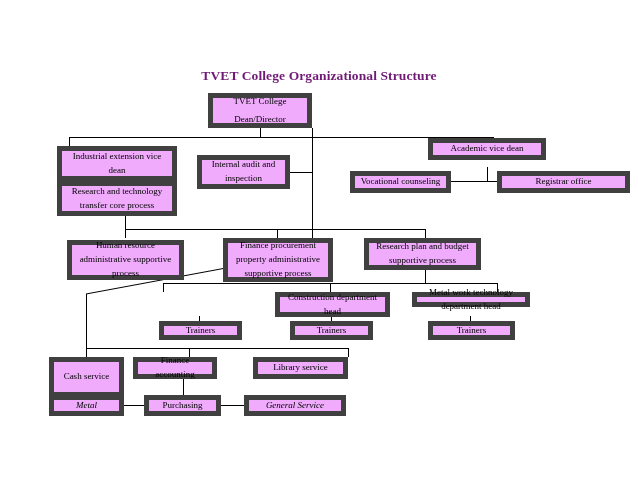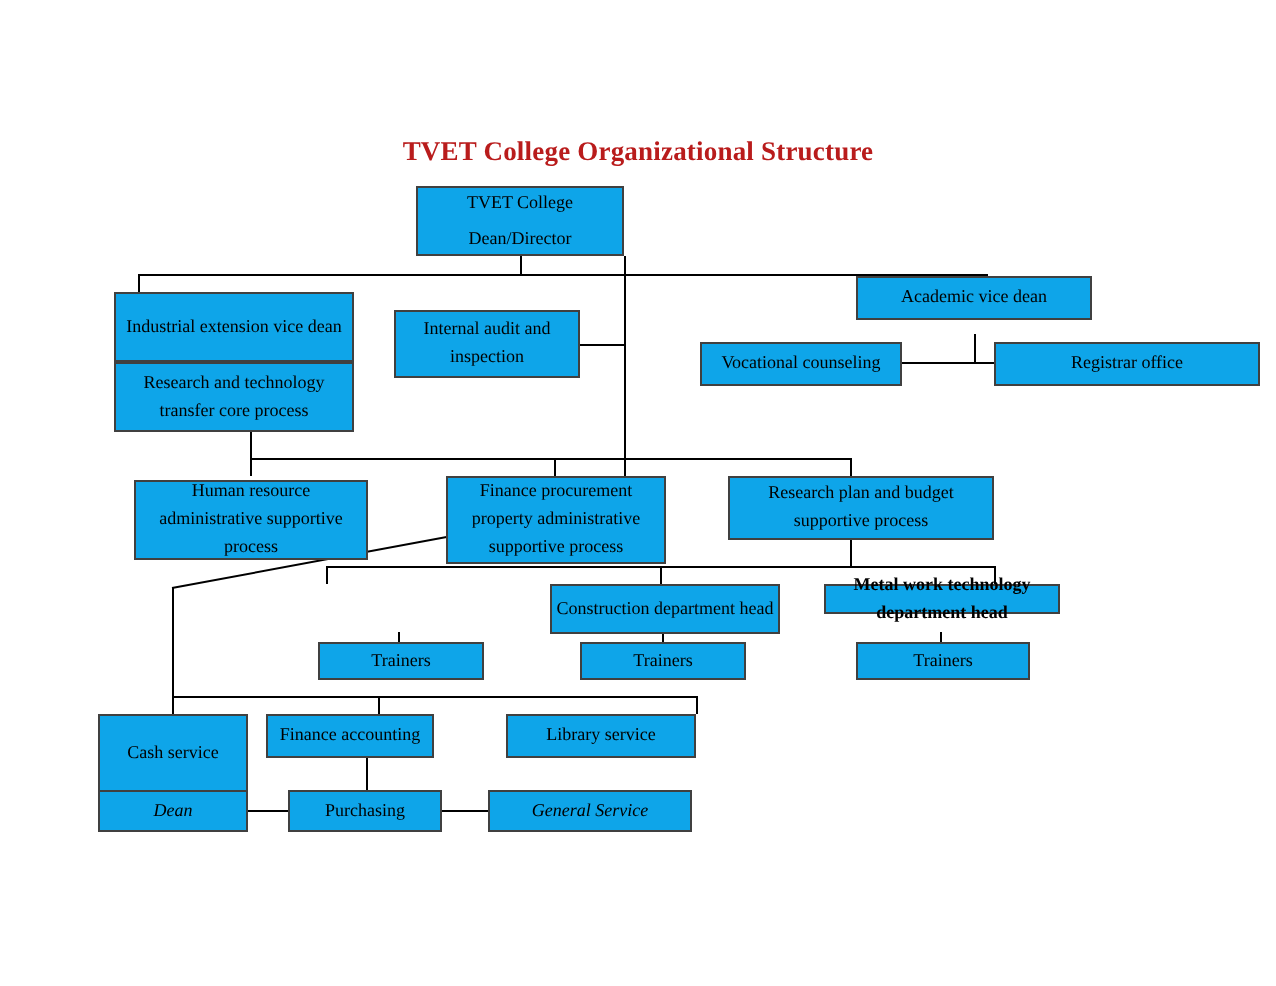--- a/index.html
+++ b/index.html
@@ -17,29 +17,29 @@
     overflow: hidden;
   }
   .chart-title {
     position: absolute;
     left: 0;
     top: 68px;
     width: 638px;
     text-align: center;
     font-size: 13.5px;
     font-weight: bold;
-    color: #b91c1c;
+    color: #701a75;
     letter-spacing: 0.1px;
   }
   
   .node {
     position: absolute;
     box-sizing: border-box;
-    border: 1px solid #404040;
-    background: #0ea5e9;
+    border: 5px solid #404040;
+    background: #f0abfc;
     color: #000000;
     display: flex;
     align-items: center;
     justify-content: center;
     text-align: center;
     font-size: 9px;
     line-height: 1.55;
     padding: 1px 2px;
     z-index: 3;
   }
@@ -137,38 +137,38 @@
   <div class="node" style="left:428px; top:138px; width:118px; height:22px;">Academic vice dean</div>
 
   <div class="node" style="left:350px; top:171px; width:101px; height:22px;">Vocational counseling</div>
 
   <div class="node" style="left:497px; top:171px; width:133px; height:22px;">Registrar office</div>
 
   <div class="node" style="left:67px; top:240px; width:117px; height:40px;">Human resource administrative supportive process</div>
 
   <div class="node" style="left:223px; top:238px; width:110px; height:44px;">Finance procurement property administrative supportive process</div>
 
-  <div class="node" style="left:364px; top:238px; width:133px; height:32px;">Research plan and budget supportive process</div>
+  <div class="node" style="left:364px; top:238px; width:117px; height:32px;">Research plan and budget supportive process</div>
 
 
   <div class="node" style="left:275px; top:292px; width:115px; height:25px;">Construction department head</div>
 
-  <div class="node" style="left:412px; top:292px; width:118px; height:15px;font-weight:bold;">Metal work technology department head</div>
+  <div class="node" style="left:412px; top:292px; width:118px; height:15px;">Metal work technology department head</div>
 
   <div class="node" style="left:159px; top:321px; width:83px; height:19px;">Trainers</div>
 
   <div class="node" style="left:290px; top:321px; width:83px; height:19px;">Trainers</div>
 
   <div class="node" style="left:428px; top:321px; width:87px; height:19px;">Trainers</div>
 
   <div class="node" style="left:49px; top:357px; width:75px; height:40px;">Cash service</div>
 
   <div class="node" style="left:133px; top:357px; width:84px; height:22px;">Finance accounting</div>
 
   <div class="node" style="left:253px; top:357px; width:95px; height:22px;">Library service</div>
 
-  <div class="node italic" style="left:49px; top:395px; width:75px; height:21px;">Dean</div>
+  <div class="node italic" style="left:49px; top:395px; width:75px; height:21px;">Metal</div>
 
   <div class="node" style="left:144px; top:395px; width:77px; height:21px;">Purchasing</div>
 
   <div class="node italic" style="left:244px; top:395px; width:102px; height:21px;">General Service</div>
 
 </div>
 
 </body></html>

